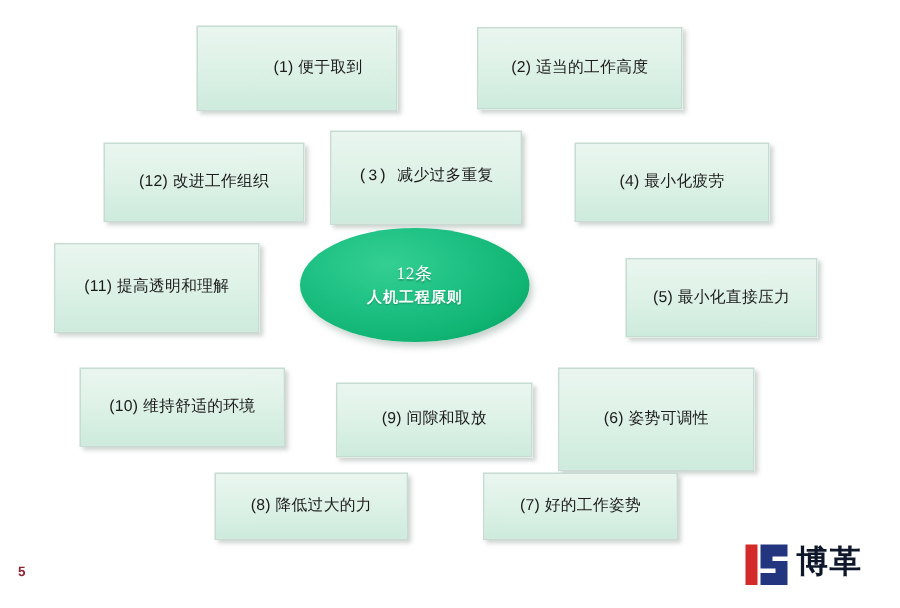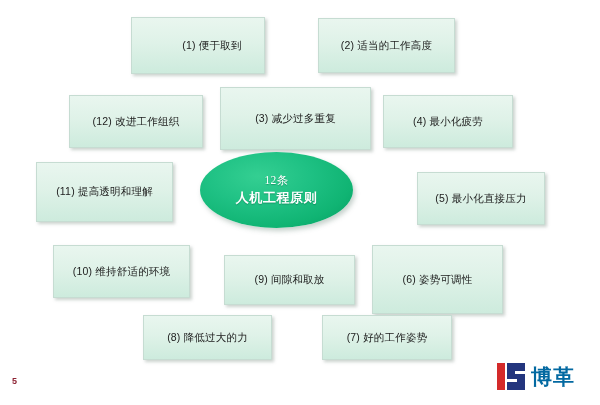--- a/index.html
+++ b/index.html
@@ -60,21 +60,21 @@
   #center-ellipse .line1 {
     font-family: "Liberation Serif", "DejaVu Serif", serif;
     font-weight: normal;
     font-size: 11.5px;
     letter-spacing: 0.4px;
     text-shadow: 0 1px 1px rgba(0,70,45,0.35);
   }
   #center-ellipse .line2 {
     font-family: "Liberation Serif", "DejaVu Serif", serif;
     font-weight: bold;
-    font-size: 13px;
+    font-size: 10px;
     letter-spacing: 0.6px;
     margin-top: 1px;
     text-shadow: 0 1px 1px rgba(0,70,45,0.35);
   }
 
   
   #page-number {
     position: absolute;
     left: 12px;
     top: 376px;
@@ -92,24 +92,24 @@
     display: flex;
     align-items: center;
     gap: 5px;
   }
   #logo-mark {
     width: 30px;
     height: 29px;
     display: block;
   }
   #brand-text {
-    font-family: Liberation Sans, sans-serif;
+    font-family: Liberation Mono, monospace;
     font-weight: bold;
     font-size: 21px;
-    color: #0369a1;
+    color: #0f172a;
     letter-spacing: 1px;
     line-height: 1;
   }
 </style>
 </head>
 <body>
 
 <div id="slide">
 
   <div class="node" style="left:131px; top:17px; width:134px; height:57px;padding-left:32px;">
@@ -117,21 +117,21 @@
   </div>
 
   <div class="node" style="left:318px; top:18px; width:137px; height:55px;">
     <span>(2) 适当的工作高度</span>
   </div>
 
   <div class="node" style="left:69px; top:95px; width:134px; height:53px;text-align:center;">
     <span>(12) 改进工作组织</span>
   </div>
 
-  <div class="node" style="left:220px; top:87px; width:151px; height:63px;">
+  <div class="node" style="left:220px; top:87px; width:128px; height:63px;font-family:Liberation Mono, monospace;">
     <span>(3) 减少过多重复</span>
   </div>
 
   <div class="node" style="left:383px; top:95px; width:130px; height:53px;">
     <span>(4) 最小化疲劳</span>
   </div>
 
   <div class="node" style="left:36px; top:162px; width:137px; height:60px;">
     <span>(11) 提高透明和理解</span>
   </div>

